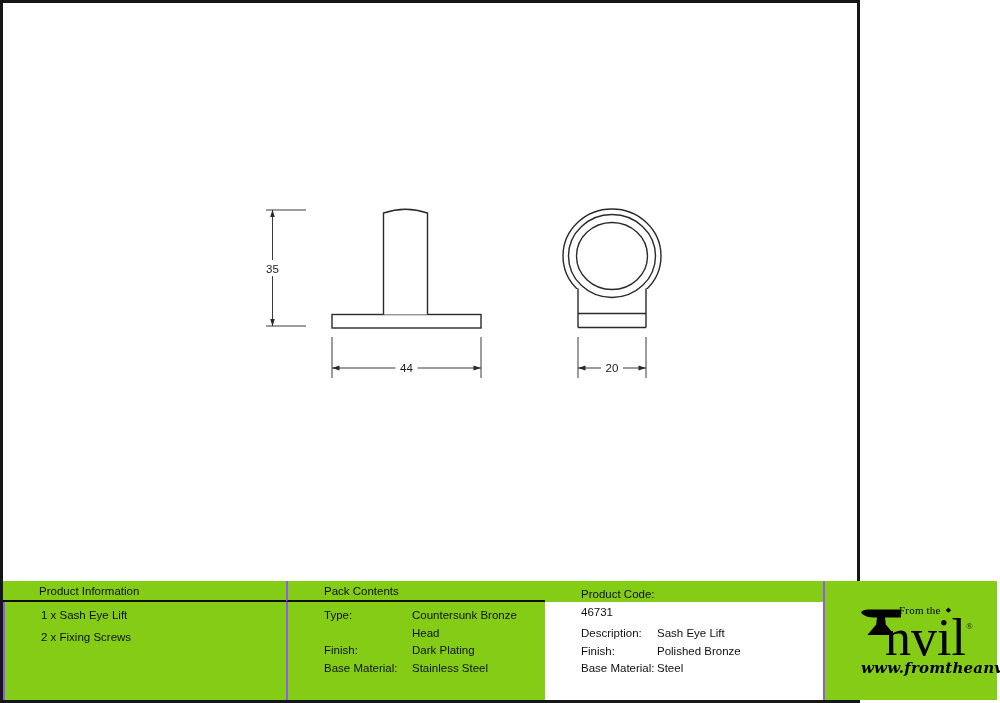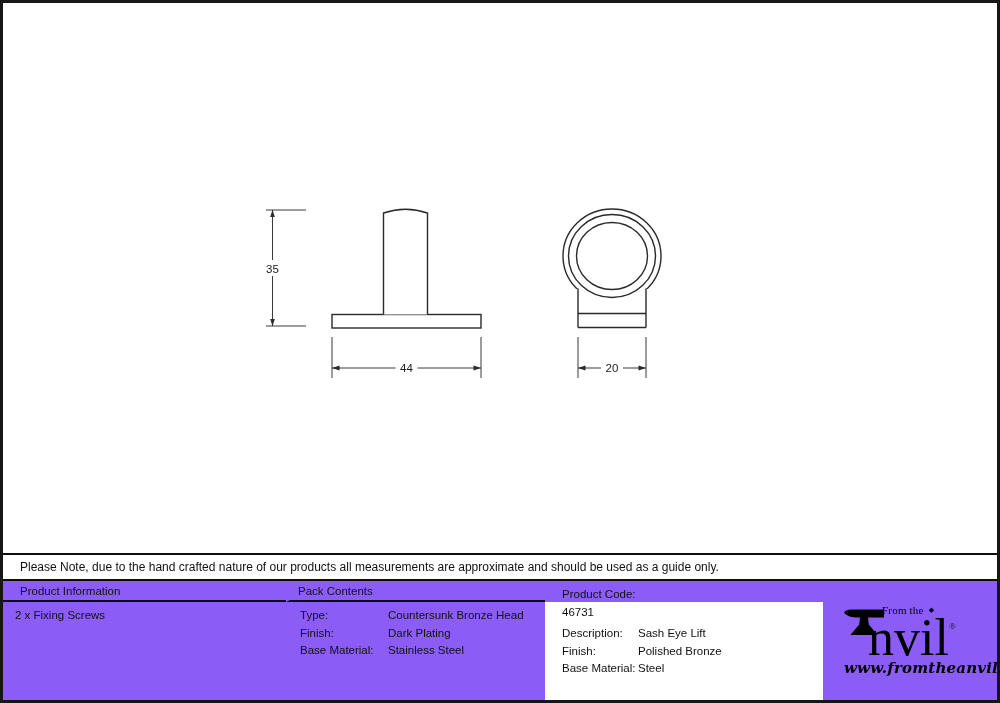--- a/index.html
+++ b/index.html
@@ -7,21 +7,21 @@
   body {
     width: 1000px; height: 703px;
     background: #ffffff;
     font-family: "Liberation Sans", sans-serif;
     color: #111;
     position: relative;
     overflow: hidden;
   }
   .page {
     position: absolute; inset: 0;
-    width: 1000px; height: 703px;
+    width: 860px; height: 703px;
     border: 3px solid #161616;
     background: #fff;
     text-decoration: underline;
   }
   
   .drawing-svg {
     position: absolute; left: -3px; top: -3px;
     width: 1000px; height: 553px;
   }
   .drawing-svg .outline { stroke: #2a2a2a; stroke-width: 1.4; fill: none; }
@@ -45,22 +45,22 @@
     background: #fff;
   }
   
   .spec-table {
     position: absolute; left: 0; right: 0; top: 578px; bottom: 0;
     display: grid;
     grid-template-columns: 283px 259px 278px 1fr;
     grid-template-rows: 21px 1fr;
     font-size: 11.5px;
   }
-  .spec-table .cell { background: #8b5cf6; }
-  .spec-table .b-left { border-left: 4px solid #8b5cf6; }
+  .spec-table .cell { background: #84cc16; padding-left: 36px; }
+  .spec-table .b-left { border-left: 2px solid #8b5cf6; }
   .spec-table .hdr {
     border-bottom: 2px solid #0d0d0d;
     display: flex; align-items: center;
     font-size: 11.5px;
   }
   .pad1 { padding-left: 17px; }
   .pad2 { padding-left: 8px; }
   .pad3 { padding-left: 10px; }
   .kv-body { padding-top: 5px; }
   .kv-row { display: flex; line-height: 17.5px; }
@@ -152,23 +152,20 @@
       <line class="dim" x1="578" y1="337" x2="578" y2="378"></line>
       <line class="dim" x1="646" y1="337" x2="646" y2="378"></line>
       <line class="dim" x1="578" y1="368" x2="646" y2="368"></line>
       <polygon class="arrow" points="578,368 585.5,365.6 585.5,370.4"></polygon>
       <polygon class="arrow" points="646,368 638.5,365.6 638.5,370.4"></polygon>
       <rect class="label-bg" x="601" y="360" width="22" height="15"></rect>
       <text class="dim-label" x="612" y="372">20</text>
     </g>
   </svg>
 
-  <div class="note-bar">
-    <span>Please Note, due to the hand crafted nature of our products all measurements are approximate and should be used as a guide only.</span>
-  </div>
 
   <div class="spec-table">
 
     <div class="cell hdr pad1">
       <span>Product Information</span>
     </div>
     <div class="cell hdr pad2 b-left">
       <span>Pack Contents</span>
     </div>
 
@@ -200,20 +197,21 @@
         <span class="lbl-w1">Finish:</span>
         <span>Polished Bronze</span>
       </div>
       <div class="kv-row">
         <span class="lbl-w1">Base Material:</span>
         <span>Steel</span>
       </div>
     </div>
 
     <div class="cell list-body pad2 b-left">
+      <div class="list-item gap-after">1 x Sash Eye Lift</div>
       <div class="list-item">2 x Fixing Screws</div>
     </div>
 
     <div class="cell kv-body pad3 b-left">
       <div class="kv-row">
         <span class="lbl-w3">Type:</span>
         <span>Countersunk Bronze Head</span>
       </div>
       <div class="kv-row">
         <span class="lbl-w3">Finish:</span>

